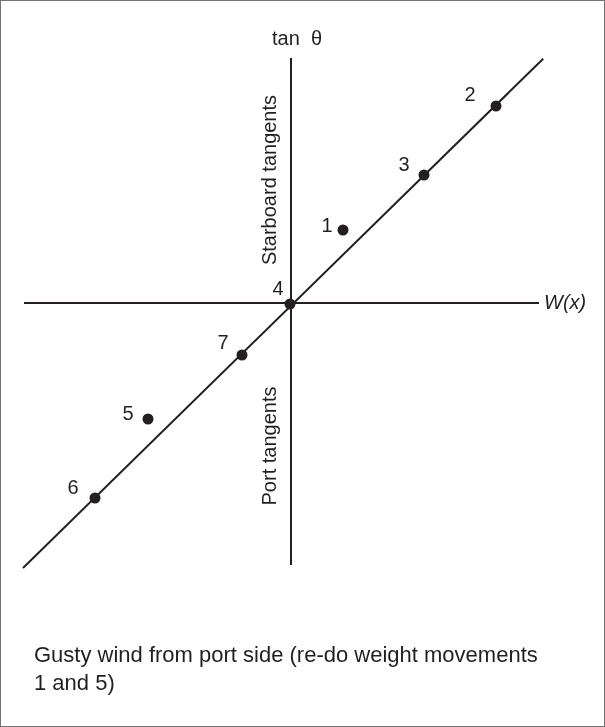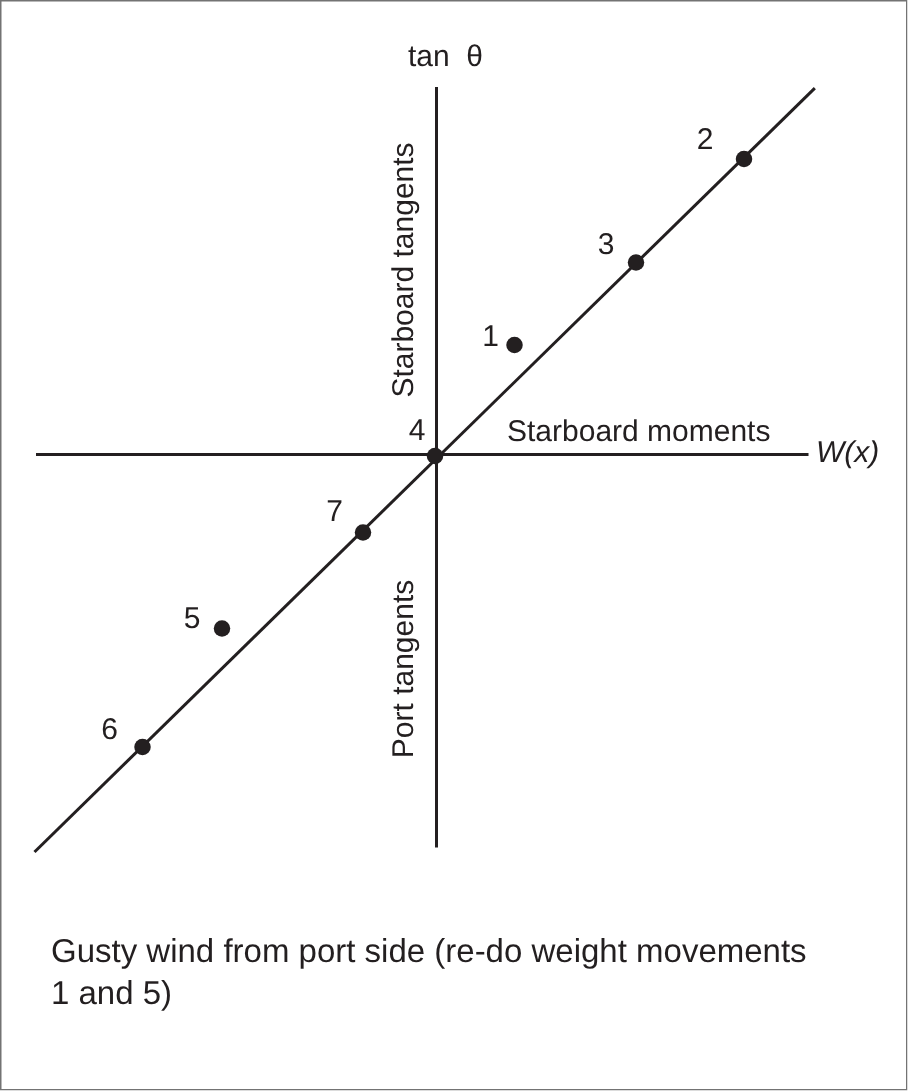--- a/index.html
+++ b/index.html
@@ -24,41 +24,40 @@
     position:absolute; width:11px; height:11px;
     background:#231f20; border-radius:50%;
     transform:translate(-50%,-50%);
   }
   .pt-label {
     position:absolute; font-size:20px;
     transform:translate(-50%,-50%);
     white-space:nowrap;
   }
   .caption {
-    position:absolute; left:33px; top:619px; width:560px;
+    position:absolute; left:33px; top:640px; width:560px;
     font-size:22px; line-height:1.25;
     white-space:pre-line;
   }
 </style>
 </head>
 <body>
 
 <div class="frame">
   <div class="plot">
 
     <div class="axis" style="left: 23px; top: 301px; width: 515px; height: 2px;"></div>
     <div class="axis" style="left: 289px; top: 57px; width: 2px; height: 507px;"></div>
     <div class="trend" style="left: 22px; top: 566px; width: 727.7px; transform: rotate(-44.39deg);"></div>
 
     <div class="lbl lbl-center" style="left:296px; top:26px;">tan &nbsp;θ</div>
 
     <div class="lbl italic" style="left:543px; top:290px;text-align:right;">W(x)</div>
 
 
-    <div class="lbl" style="left:337px; top:276px;">Starboard moments</div>
 
     <div class="lbl rot" style="left:268px; top:179px;">Starboard tangents</div>
 
     <div class="lbl rot" style="left:268px; top:445px;">Port tangents</div>
 
     <div>
         <div class="dot" style="left: 342px; top: 229px;"></div>
         <div class="pt-label" style="left: 326px; top: 224px;">1</div>
         <div class="dot" style="left: 495px; top: 105px;"></div>
         <div class="pt-label" style="left: 469px; top: 93px;">2</div>

